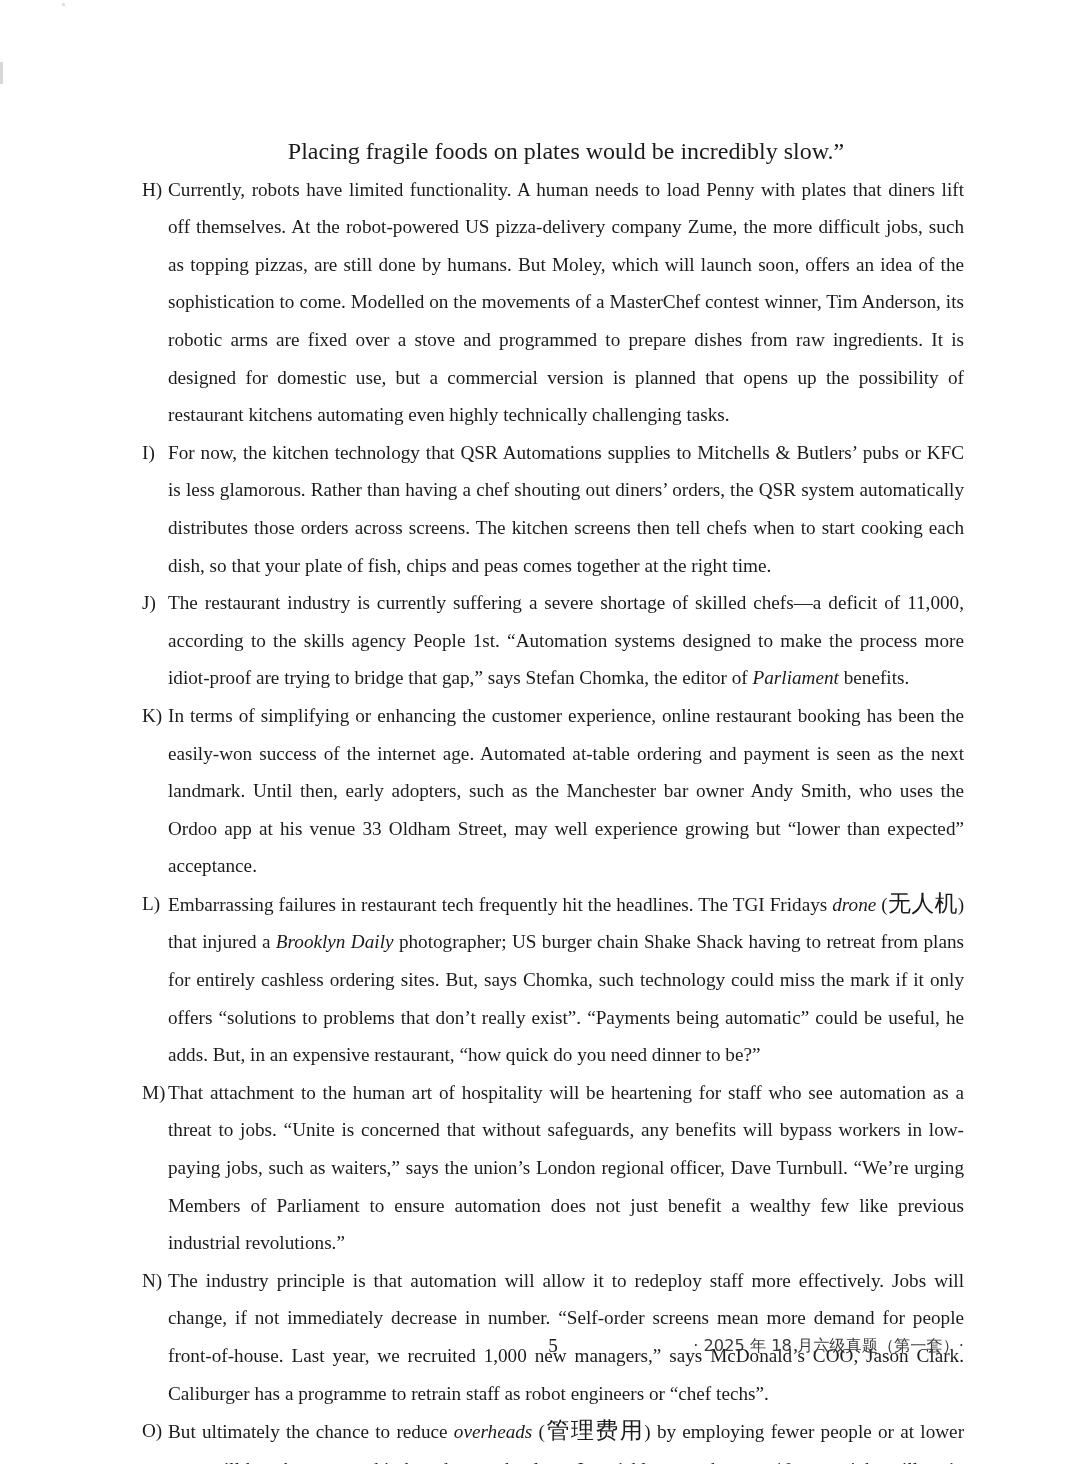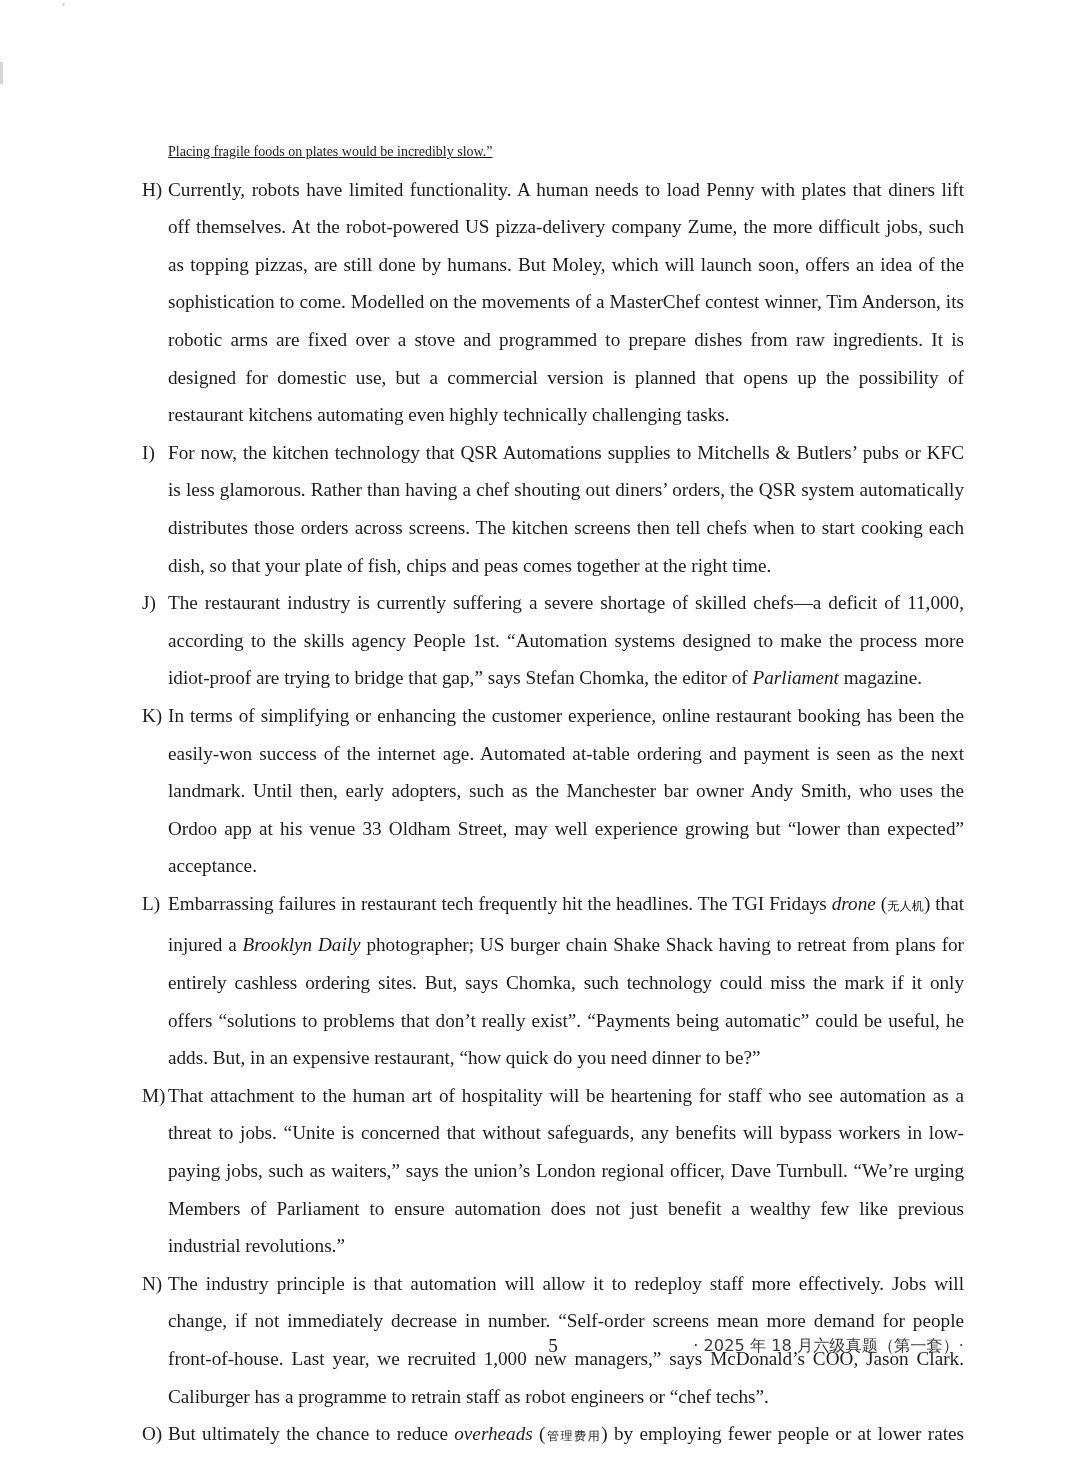--- a/index.html
+++ b/index.html
@@ -47,25 +47,24 @@
   .content {
     position: absolute;
     left: 142px;
     top: 133px;
     width: 822px;
   }
 
   
   .orphan-line {
     margin: 0 0 0 26px;
-    font-size: 14px;
+    font-size: 24px;
     line-height: 37.6px;
-    text-align: left;
+    text-align: center;
     white-space: nowrap;
-    text-decoration: underline;
   }
 
   .para {
     display: flex;
     align-items: flex-start;
     margin: 0;
     font-size: 19.2px;
     line-height: 37.6px;
   }
   .para-label {
@@ -79,22 +78,22 @@
     flex: 1 1 auto;
     text-align: justify;
     text-justify: inter-word;
     hyphens: none;
   }
 
   i, .it {
     font-style: italic;
   }
   .cjk {
-    font-family: Liberation Mono, monospace;
-    font-size: 12px;
+    font-family: Liberation Sans, sans-serif;
+    font-size: 23px;
   }
 
   .footer {
     position: absolute;
     left: 142px;
     top: 1331px;
     width: 822px;
     height: 30px;
   }
   .page-number {
@@ -132,21 +131,21 @@
         <div class="para">
           <span class="para-label">H)</span>
           <span class="para-body"><span>Currently, robots have limited functionality. A human needs to load Penny with plates that diners lift off themselves. At the robot-powered US pizza-delivery company Zume, the more difficult jobs, such as topping pizzas, are still done by humans. But Moley, which will launch soon, offers an idea of the sophistication to come. Modelled on the movements of a MasterChef contest winner, Tim Anderson, its robotic arms are fixed over a stove and programmed to prepare dishes from raw ingredients. It is designed for domestic use, but a commercial version is planned that opens up the possibility of restaurant kitchens automating even highly technically challenging tasks.</span></span>
         </div>
         <div class="para">
           <span class="para-label">I)</span>
           <span class="para-body"><span>For now, the kitchen technology that QSR Automations supplies to Mitchells &amp; Butlers’ pubs or KFC is less glamorous. Rather than having a chef shouting out diners’ orders, the QSR system automatically distributes those orders across screens. The kitchen screens then tell chefs when to start cooking each dish, so that your plate of fish, chips and peas comes together at the right time.</span></span>
         </div>
         <div class="para">
           <span class="para-label">J)</span>
-          <span class="para-body"><span>The restaurant industry is currently suffering a severe shortage of skilled chefs—a deficit of 11,000, according to the skills agency People 1st. “Automation systems designed to make the process more idiot-proof are trying to bridge that gap,” says Stefan Chomka, the editor of </span><i>Parliament</i><span> magazine.</span></span>
+          <span class="para-body"><span>The restaurant industry is currently suffering a severe shortage of skilled chefs—a deficit of 11,000, according to the skills agency People 1st. “Automation systems designed to make the process more idiot-proof are trying to bridge that gap,” says Stefan Chomka, the editor of </span><i>Parliament</i><span> benefits.</span></span>
         </div>
         <div class="para">
           <span class="para-label">K)</span>
           <span class="para-body"><span>In terms of simplifying or enhancing the customer experience, online restaurant booking has been the easily-won success of the internet age. Automated at-table ordering and payment is seen as the next landmark. Until then, early adopters, such as the Manchester bar owner Andy Smith, who uses the Ordoo app at his venue 33 Oldham Street, may well experience growing but “lower than expected” acceptance.</span></span>
         </div>
         <div class="para">
           <span class="para-label">L)</span>
           <span class="para-body"><span>Embarrassing failures in restaurant tech frequently hit the headlines. The TGI Fridays </span><i>drone</i><span> (</span><span class="cjk">无人机</span><span>) that injured a </span><i>Brooklyn Daily</i><span> photographer; US burger chain Shake Shack having to retreat from plans for entirely cashless ordering sites. But, says Chomka, such technology could miss the mark if it only offers “solutions to problems that don’t really exist”. “Payments being automatic” could be useful, he adds. But, in an expensive restaurant, “how quick do you need dinner to be?”</span></span>
         </div>
         <div class="para">

